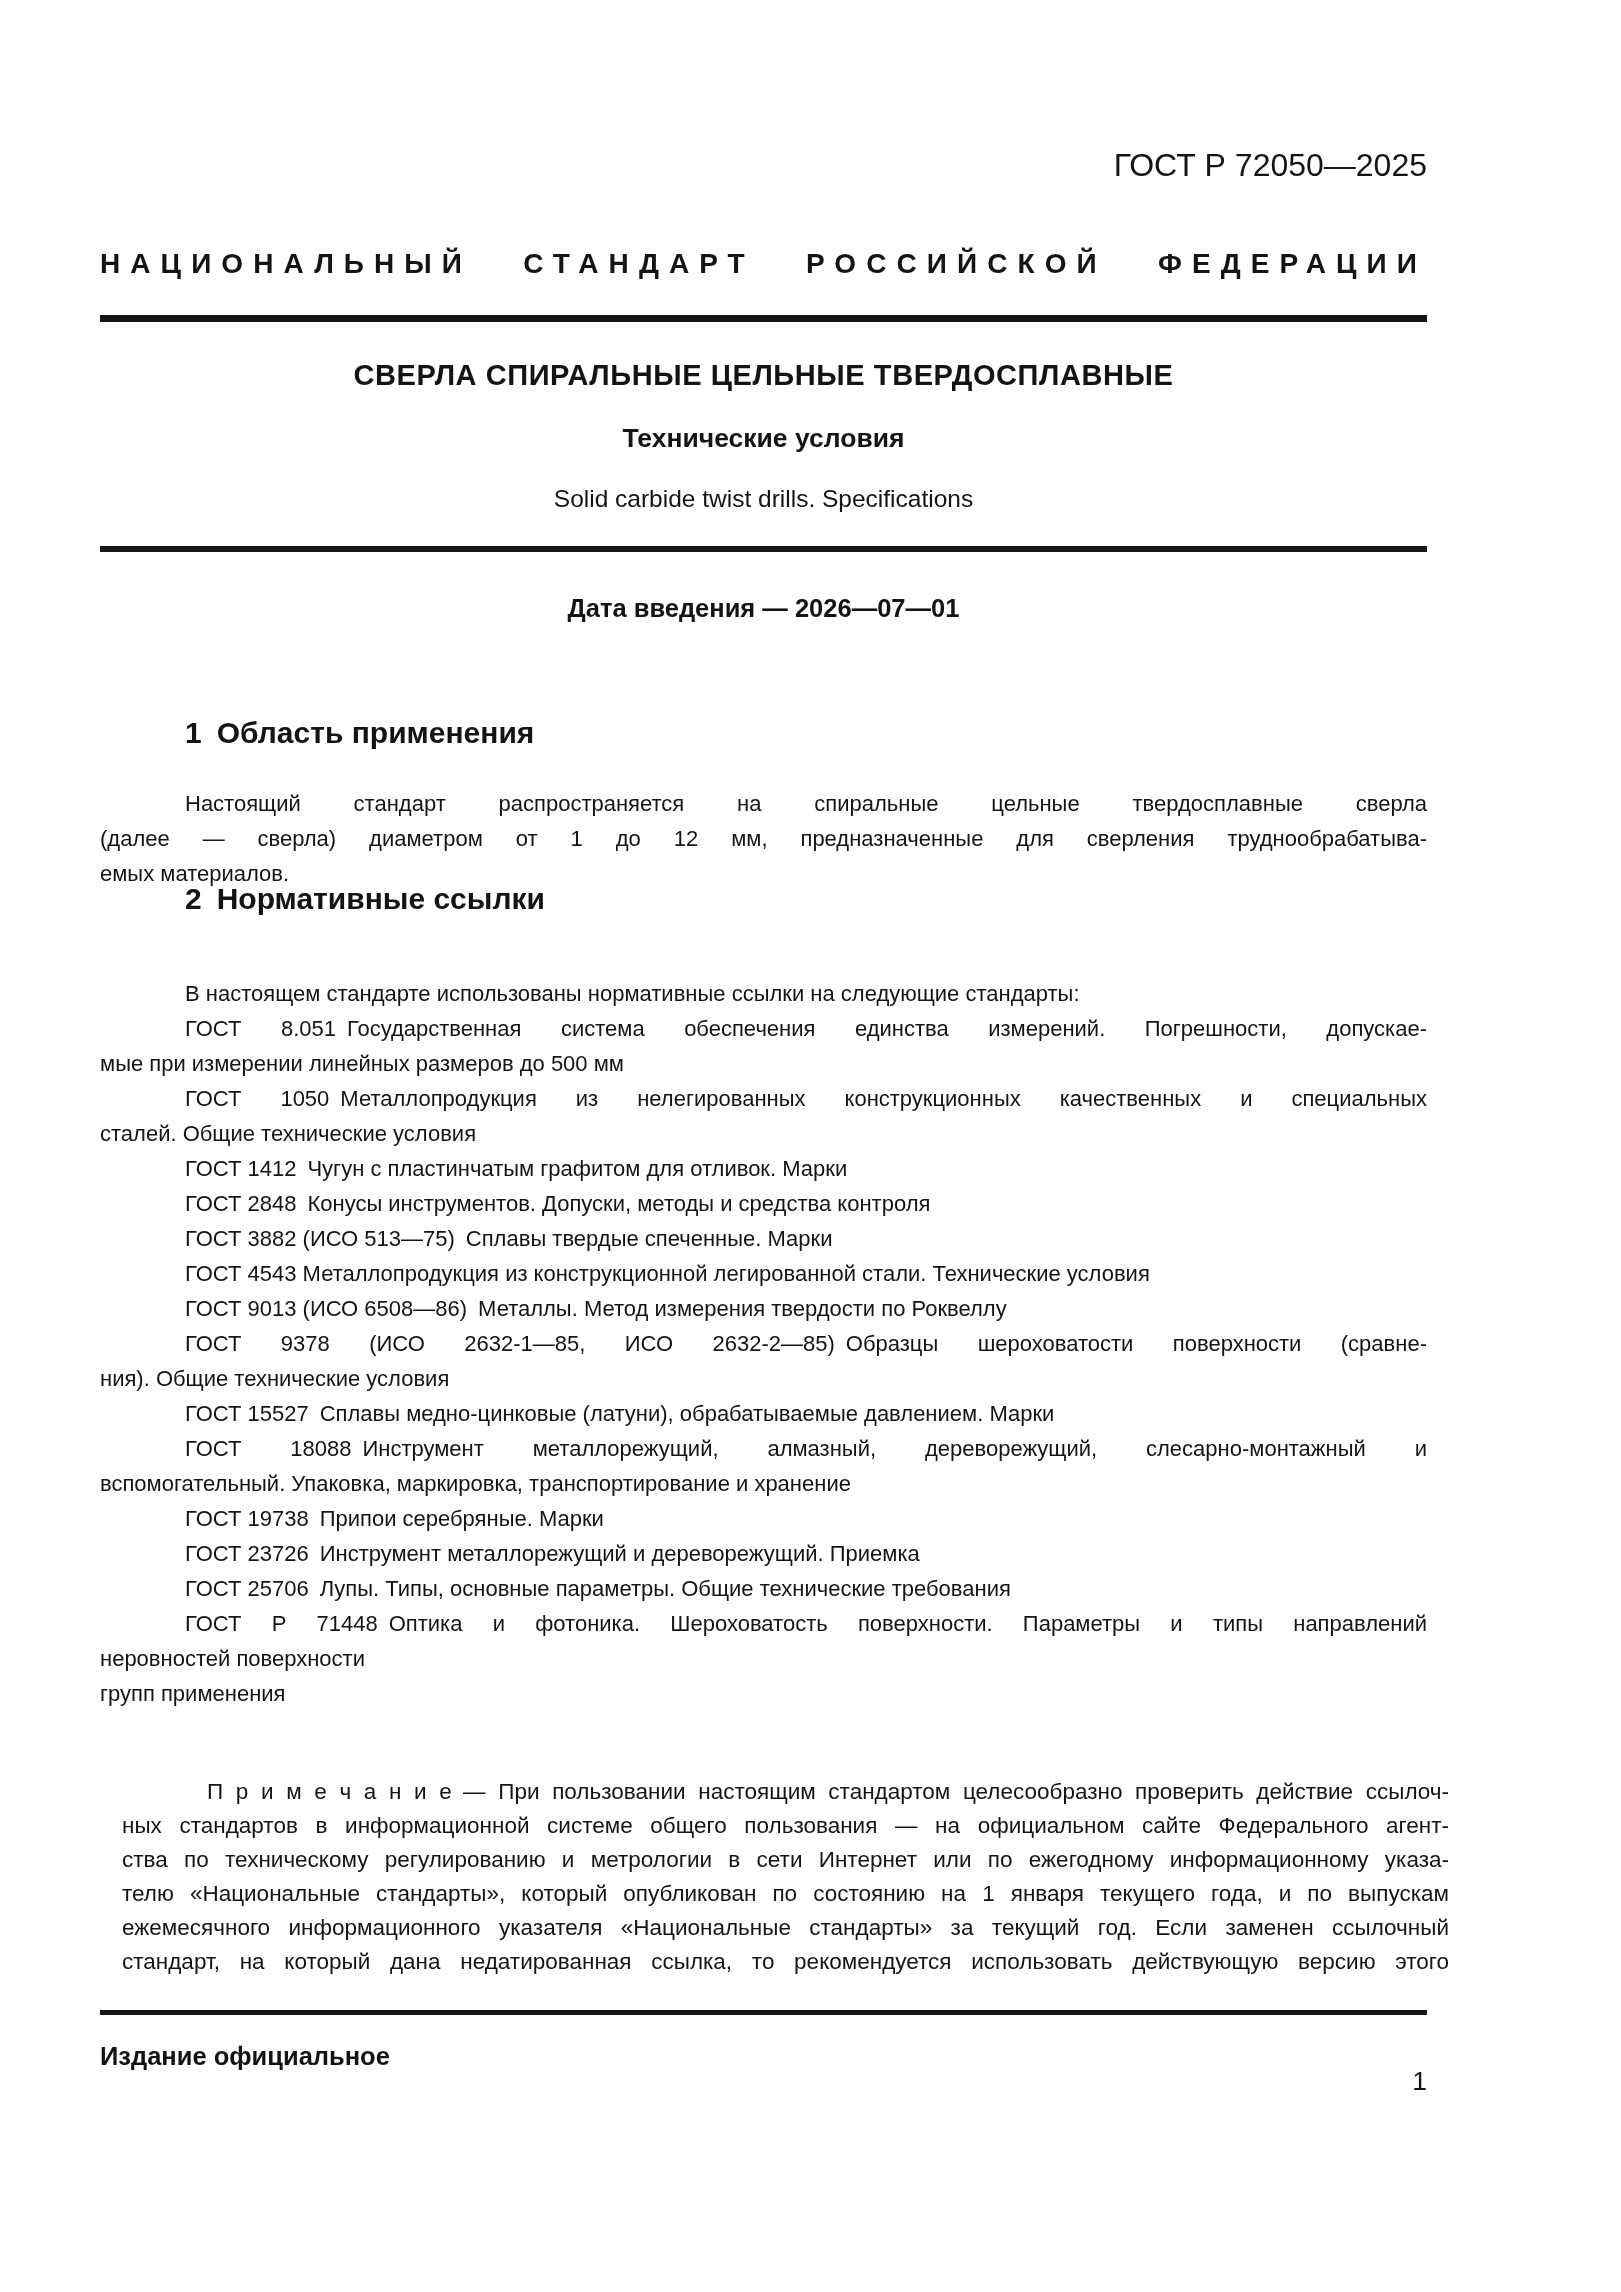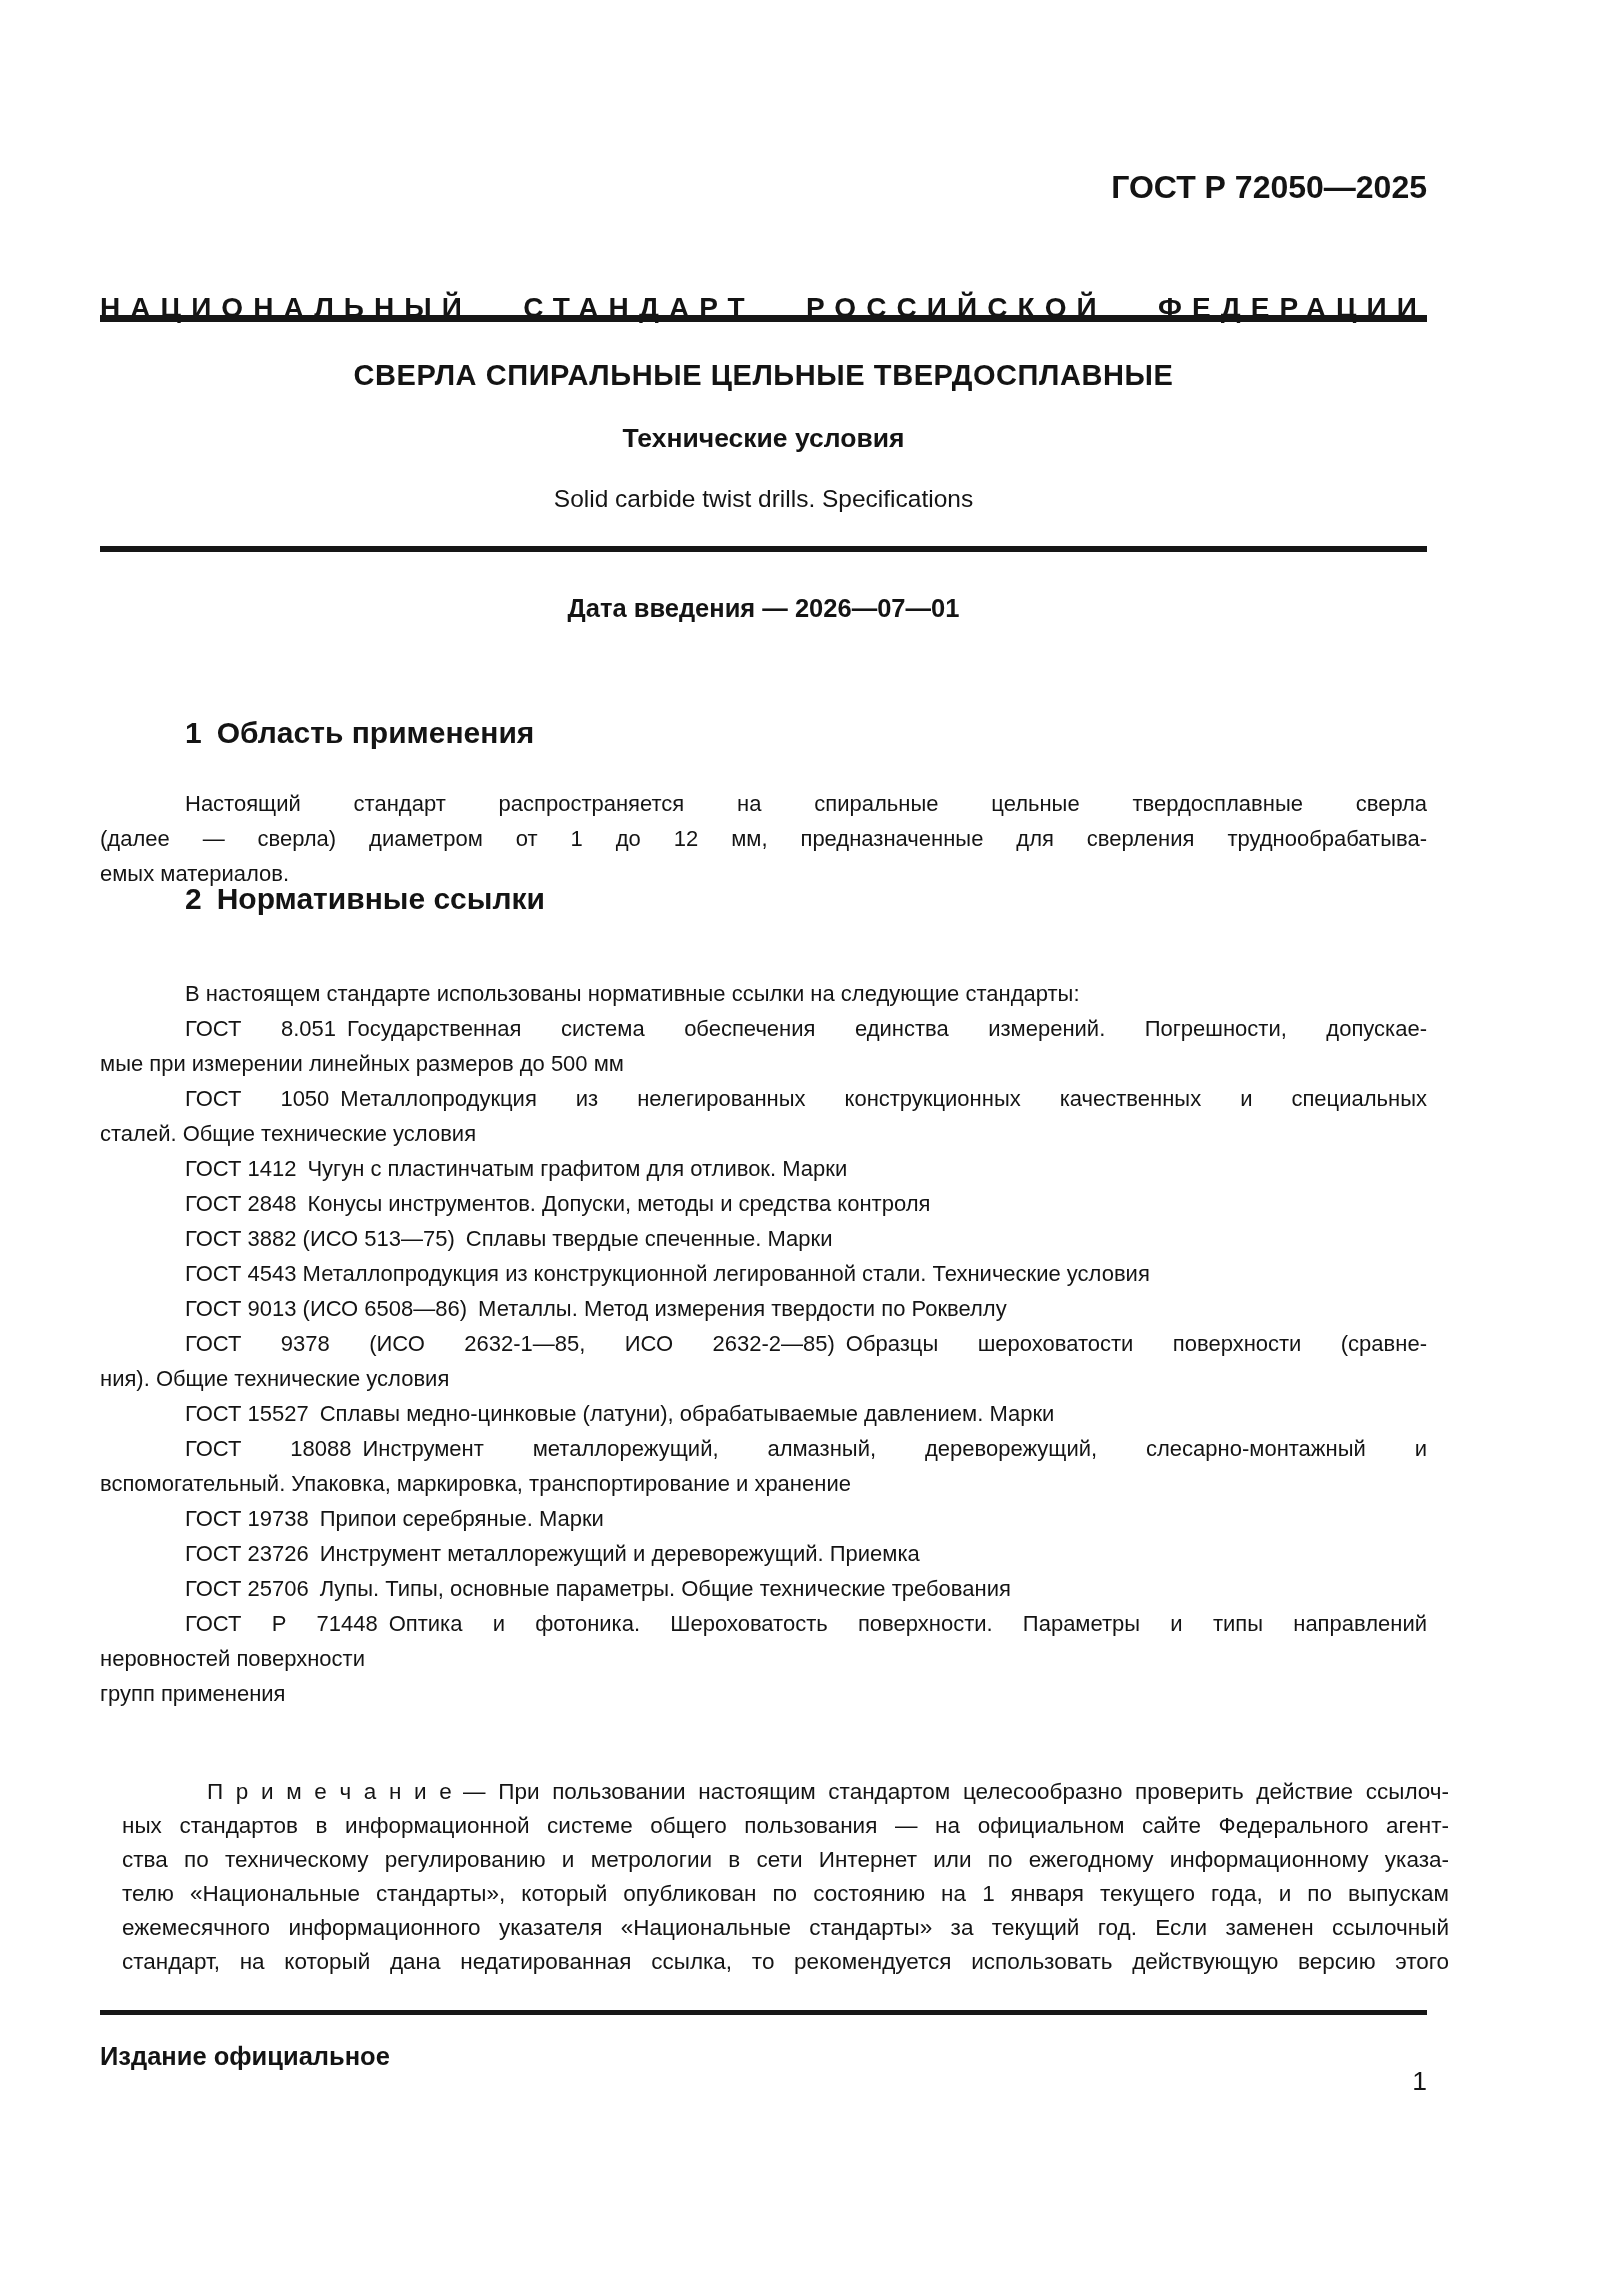--- a/index.html
+++ b/index.html
@@ -5,23 +5,23 @@
   html,body{margin:0;padding:0;background:#ffffff;}
   .page{
     position:relative;width:1621px;height:2293px;background:#ffffff;
     font-family:"Liberation Sans",sans-serif;color:#141414;overflow:hidden;
   }
   .page>div{position:absolute;left:100px;width:1327px;box-sizing:border-box;}
   .rule{background:#161616;}
   .rule-1{top:315px;height:6.9px;}
   .rule-2{top:546px;height:5.9px;}
   .rule-3{top:2010px;height:4.9px;}
-  .doc-number{top:147px;text-align:right;font-size:32px;font-weight:bold;margin-top:22px;}
+  .doc-number{top:147px;text-align:right;font-size:32px;font-weight:normal;}
   .banner{top:248px;font-size:28px;font-weight:bold;letter-spacing:0.36em;
-          text-align:justify;text-align-last:justify;margin-top:44px;}
+          text-align:justify;text-align-last:justify;}
   .title-main{top:359px;text-align:center;font-size:29px;font-weight:bold;letter-spacing:0.02em;}
   .title-sub{top:423px;text-align:center;font-size:26.5px;font-weight:bold;}
   .title-en{top:485px;text-align:center;font-size:24.5px;}
   .date-line{top:594px;text-align:center;font-size:25.5px;font-weight:bold;}
   .h-sec{font-size:30px;font-weight:bold;padding-left:85px;}
   .h-sec-1{top:716px;}
   .h-sec-2{top:882px;}
   .lines{font-size:22px;line-height:35px;}
   .sec1-lines{top:786px;}
   .sec2-lines{top:976px;}

